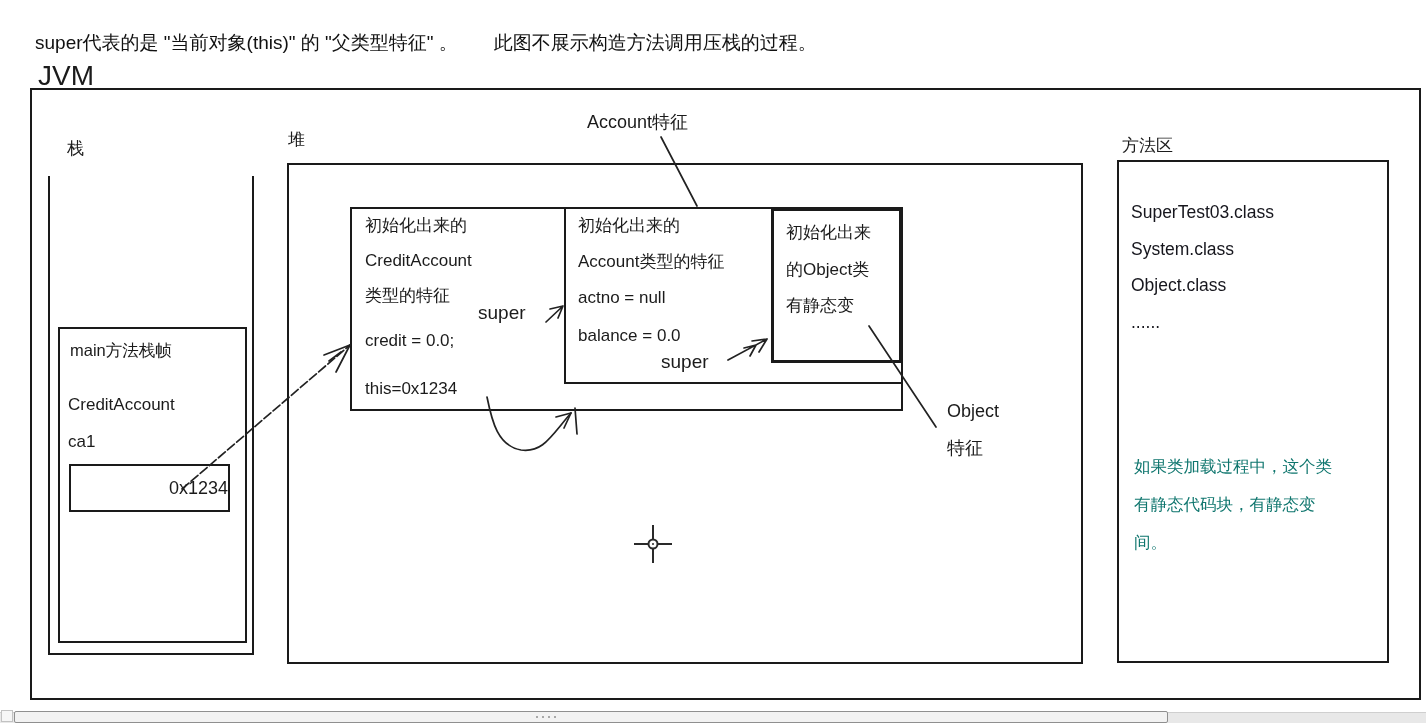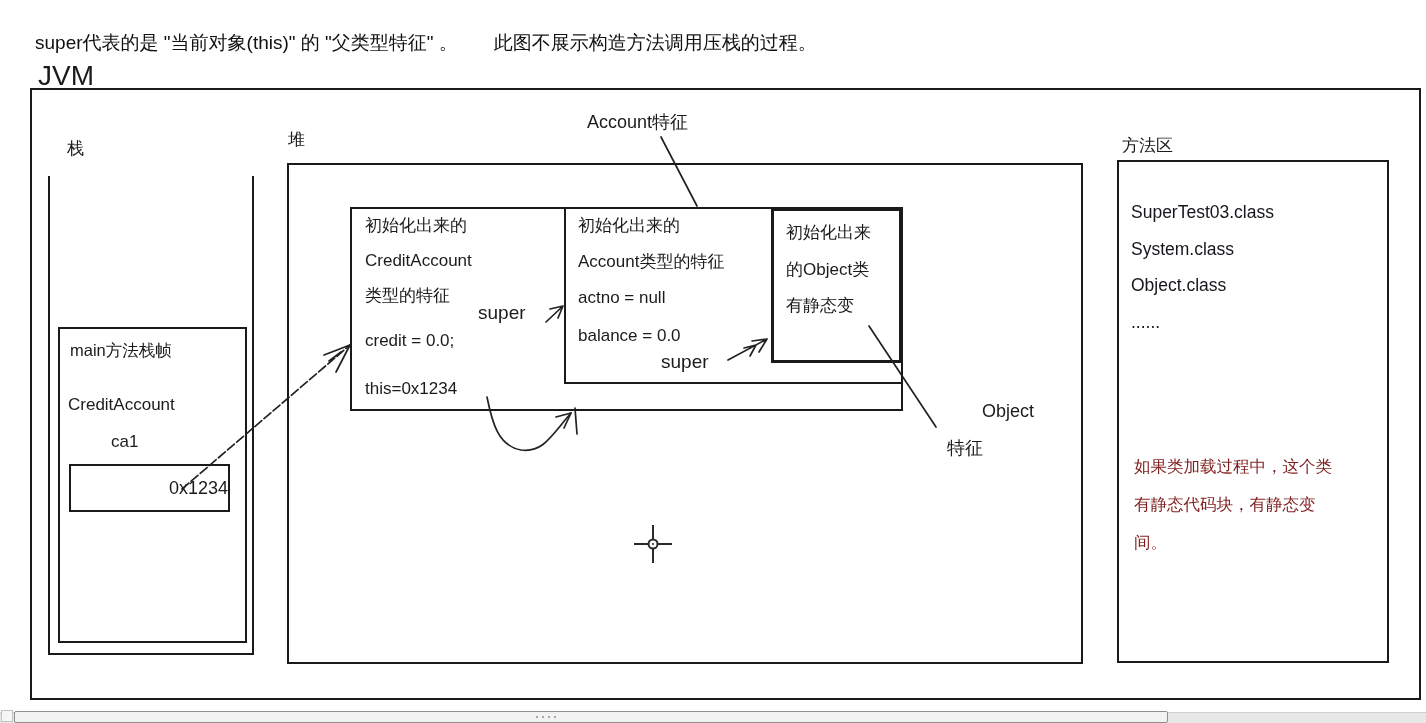--- a/index.html
+++ b/index.html
@@ -17,21 +17,21 @@
   .super-label{font-size:19px;}
   .callout-label{font-size:18px;}
   .stack-walls{position:absolute;left:48px;top:176px;width:206px;height:479px;
     border-left:2px solid #1a1a1a;border-right:2px solid #1a1a1a;border-bottom:2px solid #1a1a1a;box-sizing:border-box;}
   .frame-box{left:58px;top:327px;width:189px;height:316px;}
   .frame-box .ft{position:absolute;white-space:nowrap;}
   .value-box{position:absolute;left:9px;top:135px;width:157px;height:44px;border:2px solid #1a1a1a;
     text-align:right;line-height:44px;font-size:18px;}
   .method-list{position:absolute;left:1131px;top:194px;font-size:17.5px;color:#16161d;}
   .method-list div{line-height:36.5px;white-space:nowrap;}
-  .method-note{position:absolute;left:1134px;top:447px;font-size:16.5px;color:#7f1d1d;}
+  .method-note{position:absolute;left:1134px;top:447px;font-size:16.5px;color:#0f766e;}
   .method-note div{line-height:38px;white-space:nowrap;}
   svg.overlay{position:absolute;left:0;top:0;pointer-events:none;}
   .scroll-track{position:absolute;left:0;top:712px;width:1426px;height:11px;background:#e8e8e8;border-top:1px solid #cfcfcf;box-sizing:border-box;}
   .scroll-btn-left{position:absolute;left:1px;top:710px;width:12px;height:12px;background:#f6f6f6;border:1px solid #c2c2c2;box-sizing:border-box;}
   .scroll-thumb{position:absolute;left:14px;top:711px;width:1154px;height:12px;background:#f2f2f2;
     border:1px solid #8f8f8f;border-radius:2px;box-sizing:border-box;}
   .scroll-grip{position:absolute;left:536px;top:716px;width:24px;height:3px;display:flex;gap:4px;}
   .scroll-grip i{width:2px;height:2px;background:#a8a8a8;display:block;}
 </style>
 </head>
@@ -44,21 +44,21 @@
   </div>
 
   <div class="t jvm-label">JVM</div>
   <div class="box" style="left:30px;top:88px;width:1391px;height:612px;"></div>
 
   <div class="t zone-label" style="left:67px;top:139px;">栈</div>
   <div class="stack-walls"></div>
   <div class="box frame-box">
     <div class="ft" style="left:10px;top:11px;font-size:16.5px;">main方法栈帧</div>
     <div class="ft" style="left:8px;top:66px;font-size:17px;">CreditAccount</div>
-    <div class="ft" style="left:8px;top:103px;font-size:17px;margin-left:43px;">ca1</div>
+    <div class="ft" style="left:8px;top:103px;font-size:17px;">ca1</div>
     <div class="value-box">
       <span>0x1234</span>
     </div>
   </div>
 
   <div class="t zone-label" style="left:288px;top:130px;">堆</div>
   <div class="box" style="left:287px;top:163px;width:796px;height:501px;"></div>
 
   <div class="box" style="left:350px;top:207px;width:553px;height:204px;"></div>
   <div class="t heap-text" style="left:359px;top:216px;">初始化出来的</div>
@@ -74,21 +74,21 @@
   <div class="t heap-text" style="left:572px;top:326px;">balance = 0.0</div>
 
   <div class="box" style="left:771px;top:208px;width:131px;height:155px;border-width:3px;"></div>
   <div class="t heap-text" style="left:780px;top:223px;">初始化出来</div>
   <div class="t heap-text" style="left:780px;top:260px;">的Object类</div>
   <div class="t heap-text" style="left:780px;top:296px;">有静态变</div>
 
   <div class="t super-label" style="left:478px;top:302px;">super</div>
   <div class="t super-label" style="left:661px;top:351px;">super</div>
   <div class="t callout-label" style="left:587px;top:112px;">Account特征</div>
-  <div class="t callout-label" style="left:947px;top:401px;margin-left:35px;">Object</div>
+  <div class="t callout-label" style="left:947px;top:401px;">Object</div>
   <div class="t callout-label" style="left:947px;top:438px;">特征</div>
 
   <div class="t zone-label" style="left:1122px;top:136px;">方法区</div>
   <div class="box" style="left:1117px;top:160px;width:272px;height:503px;"></div>
   <div class="method-list">
     <div>SuperTest03.class</div>
     <div>System.class</div>
     <div>Object.class</div>
     <div>......</div>
   </div>

